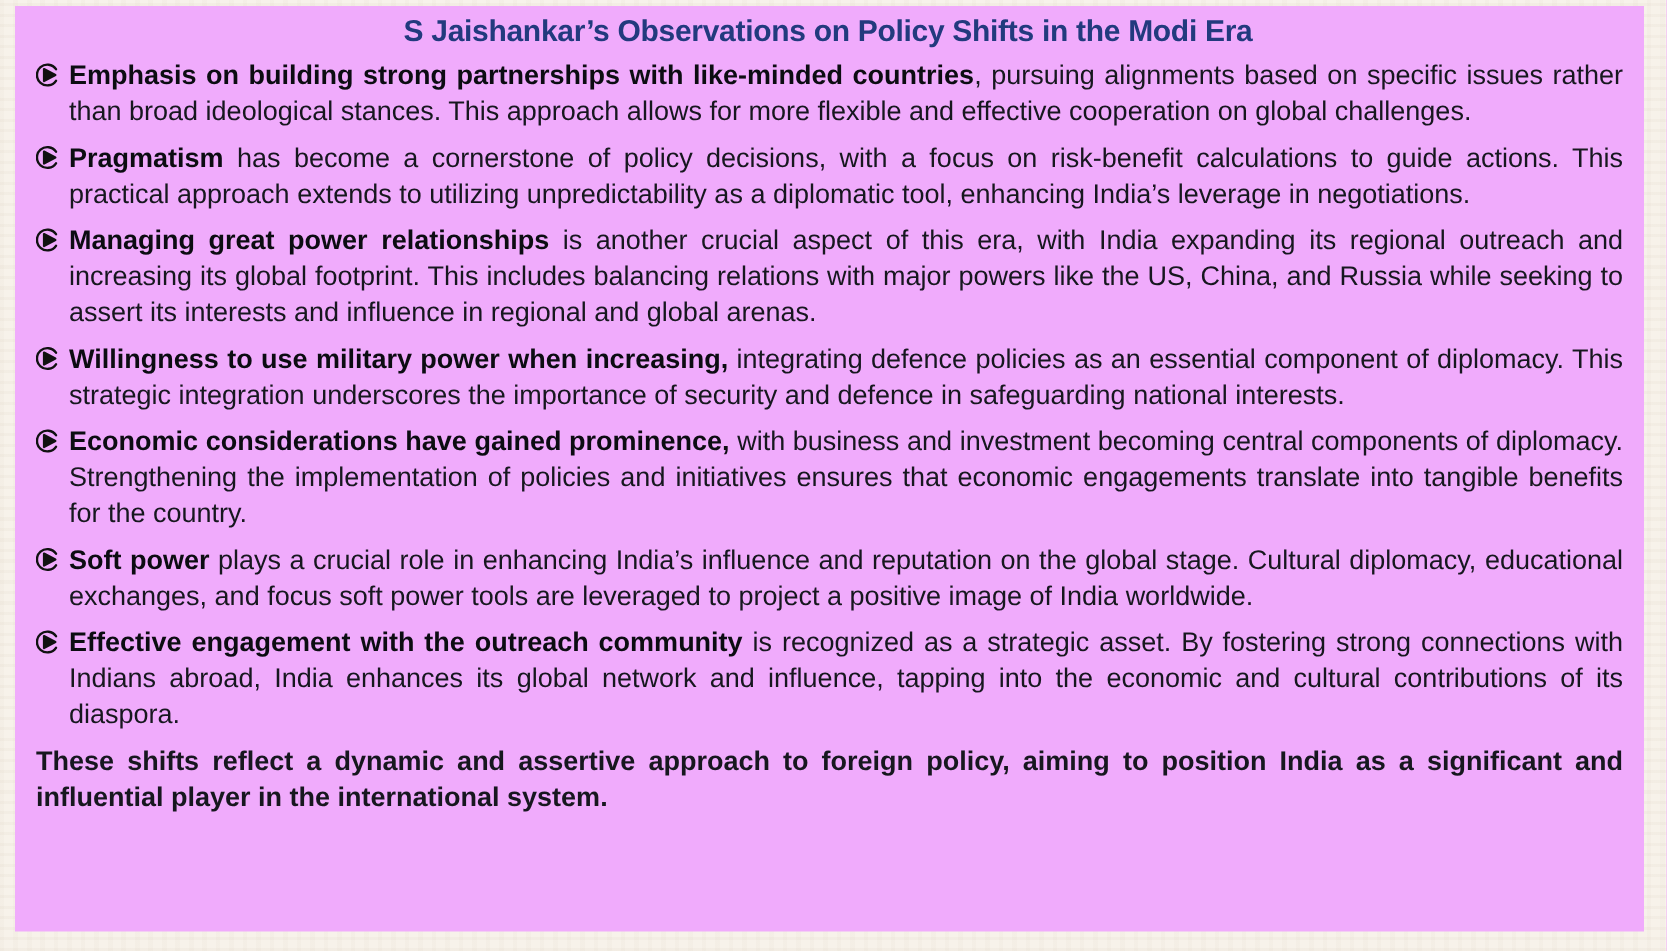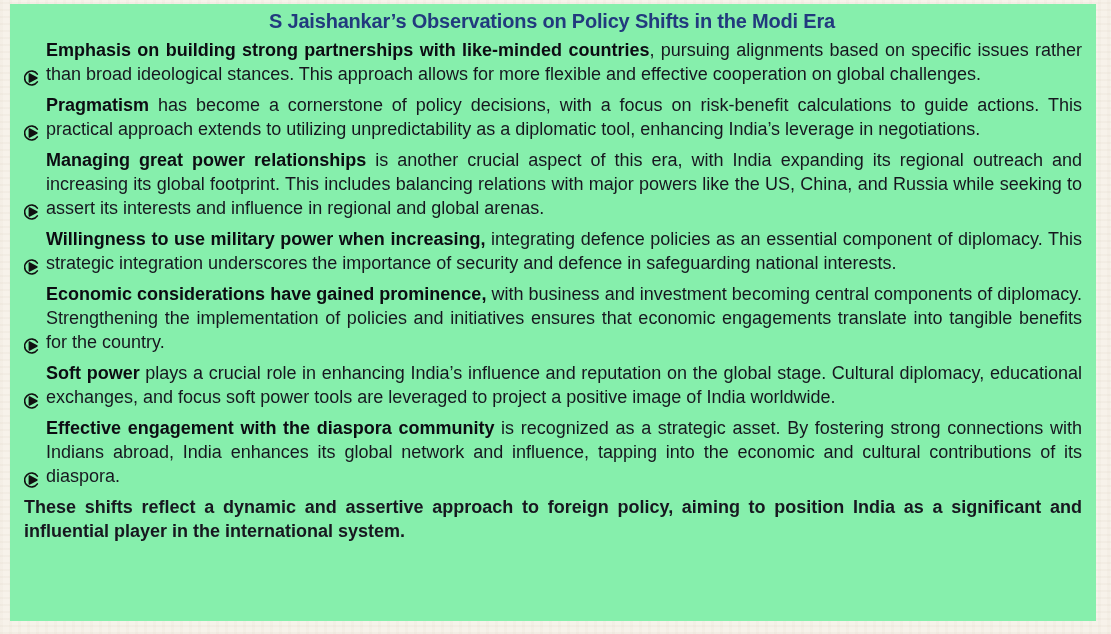--- a/index.html
+++ b/index.html
@@ -6,32 +6,32 @@
   body{
     width:1111px;height:634px;overflow:hidden;
     background-color:#f7f2ea;
     background-image:
       repeating-linear-gradient(0deg, rgba(186,170,145,0.07) 0 2px, rgba(0,0,0,0) 2px 7px),
       repeating-linear-gradient(90deg, rgba(186,170,145,0.05) 0 3px, rgba(0,0,0,0) 3px 9px);
     font-family:"Liberation Sans", sans-serif;
   }
   .panel{
     position:absolute;left:10px;top:4px;width:1086px;height:617px;
-    background:#86efac;
+    background:#f0abfc;
     box-sizing:border-box;
     padding:6px 14px 8px 12px;
   }
   .title{
     margin:0 0 5px 0;
     text-align:center;
     font-size:20px;font-weight:700;letter-spacing:-0.2px;
     color:#223a7e;
   }
   .item{
-    display:flex;align-items:flex-end;
+    display:flex;align-items:flex-start;
     margin:0 0 7px 0;
   }
   .bullet{
     flex:0 0 22px;width:22px;margin-top:4px;margin-left:2px;
   }
   .bullet svg{display:block;}
   .txt{
     flex:1 1 auto;margin:0;
     font-size:18px;line-height:24px;color:#17171f;
     text-align:justify;
@@ -110,17 +110,17 @@
     <p class="txt"><b>Soft power</b><span> plays a crucial role in enhancing India’s influence and reputation on the global stage. Cultural diplomacy, educational exchanges, and focus soft power tools are leveraged to project a positive image of India worldwide.</span></p>
   </div>
 
   <div class="item">
     <span class="bullet">
       <svg viewBox="0 0 24 24" width="16" height="16">
           <path d="M20 6.2 A 10.4 10.4 0 1 0 20 17.8" fill="none" stroke="#111" stroke-width="2.4" stroke-linecap="round"></path>
           <path d="M8 6 L19.4 12 L8 18 Z" fill="#111" stroke="#111" stroke-width="2.2" stroke-linejoin="round"></path>
         </svg>
     </span>
-    <p class="txt"><b>Effective engagement with the diaspora community</b><span> is recognized as a strategic asset. By fostering strong connections with Indians abroad, India enhances its global network and influence, tapping into the economic and cultural contributions of its diaspora.</span></p>
+    <p class="txt"><b>Effective engagement with the outreach community</b><span> is recognized as a strategic asset. By fostering strong connections with Indians abroad, India enhances its global network and influence, tapping into the economic and cultural contributions of its diaspora.</span></p>
   </div>
 
   <p class="footer">These shifts reflect a dynamic and assertive approach to foreign policy, aiming to position India as a significant and influential player in the international system.</p>
 </div>
 
 </body></html>

